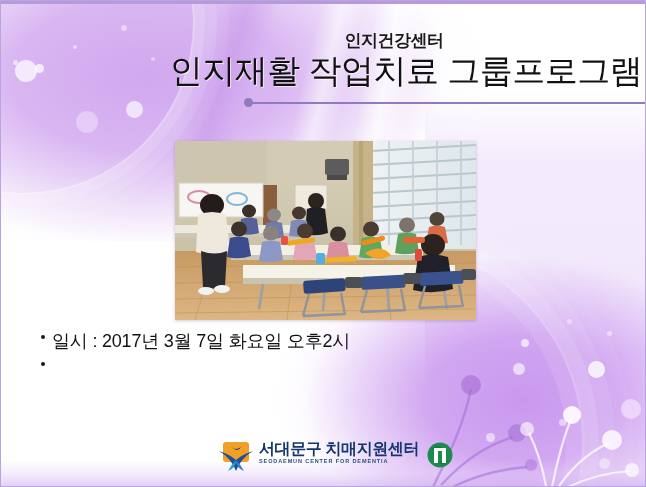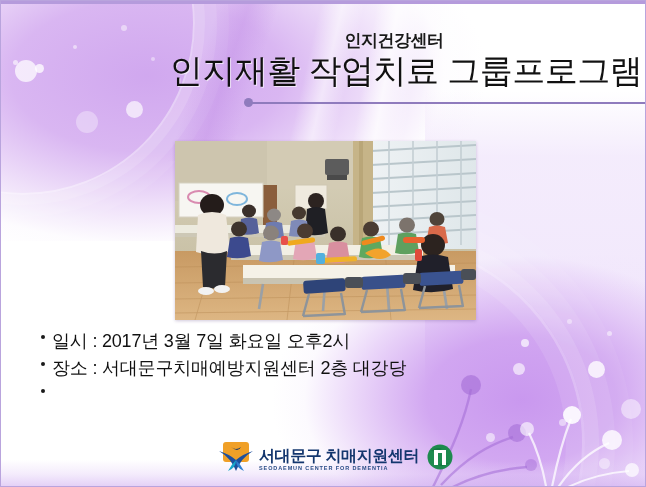--- a/index.html
+++ b/index.html
@@ -205,21 +205,21 @@
     color: #111111;
     letter-spacing: -0.2px;
     white-space: nowrap;
   }
 
   
   #footer-logo {
     position: absolute;
     left: 218px; top: 440px;
     display: flex;
-    align-items: flex-end;
+    align-items: flex-start;
   }
   #logo-mark { width: 34px; height: 30px; flex: 0 0 auto; }
   #logo-wordmark { margin-left: 6px; line-height: 1; }
   #logo-kr {
     font-size: 16px;
     font-weight: bold;
     color: #13366e;
     letter-spacing: -0.4px;
     white-space: nowrap;
   }
@@ -434,24 +434,20 @@
         <rect x="228" y="132" width="18" height="11" rx="3" fill="#4a4f57"></rect>
         <rect x="286" y="128" width="15" height="11" rx="3" fill="#4a4f57"></rect>
       </g>
     </svg>
   </div>
 
   <div id="bullets">
     <div class="bullet-row">
       <span class="bullet-dot"></span>
       <span class="bullet-text">일시 : 2017년 3월 7일 화요일  오후2시</span>
-    </div>
-    <div class="bullet-row">
-      <span class="bullet-dot"></span>
-      <span class="bullet-text">장소 : 서대문구치매예방지원센터  2층 대강당</span>
     </div>
     <div class="bullet-row">
       <span class="bullet-dot"></span>
     </div>
   </div>
 
   <div id="footer-logo">
     <svg id="logo-mark" viewBox="0 0 34 30">
       <rect x="4" y="1" width="26" height="20" rx="3" fill="#f0a027"></rect>
       <path d="M12 6 q5 4 10 0 q-3 6 -10 0 z" fill="#13366e"></path>

